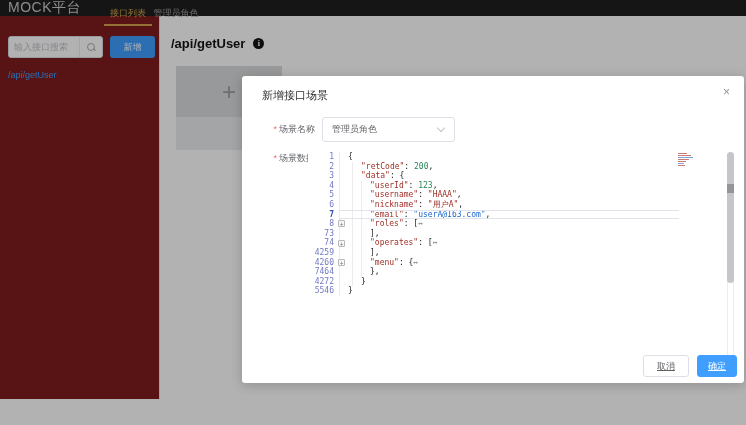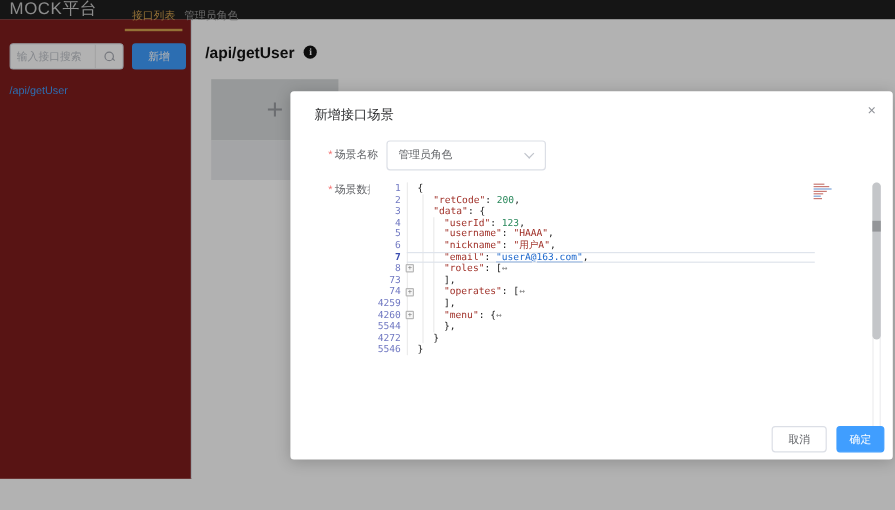--- a/index.html
+++ b/index.html
@@ -76,21 +76,21 @@
   .minimap{position:absolute;left:370px;top:3px;width:20px;height:17px;}
   .mm-row{height:1px;margin-bottom:1px;}
   .mm-red{background:#c97a74;}
   .mm-blue{background:#7ba3d8;}
   .scroll-track{position:absolute;left:419px;top:2px;width:7px;height:211px;border:1px solid #ededef;border-radius:4px;}
   .scroll-thumb{position:absolute;left:419px;top:2px;width:7px;height:131px;background:#c4c6c9;border-radius:4px;cursor:pointer;}
   .scroll-marker{position:absolute;left:419px;top:34px;width:7px;height:9px;background:#939598;cursor:pointer;}
 
   
   .modal-footer{position:absolute;right:7px;bottom:6px;display:flex;gap:8px;}
-  .btn{height:22px;border-radius:3px;font-size:9px;cursor:pointer;font-family:"Liberation Sans",sans-serif;display:flex;align-items:center;justify-content:center;}
+  .btn{height:22px;border-radius:3px;font-size:9px;cursor:pointer;font-family:"Liberation Sans",sans-serif;display:flex;align-items:center;justify-content:center;text-decoration:underline;}
   .btn-cancel{width:46px;background:#fff;border:1px solid #dcdfe6;color:#606266;}
   .btn-confirm{width:40px;background:var(--accent);border:1px solid var(--accent);color:#fff;}
 </style>
 </head>
 <body>
 
 <div class="navbar">
   <div class="brand">MOCK平台</div>
   <div class="nav-tabs">
     <div class="nav-tab active">
@@ -213,21 +213,21 @@
           <span class="ctext" style="padding-left: 22px;"><span class="seg-p">],</span></span>
         </div>
         <div class="crow">
           <span class="lnum">4260</span>
           <span class="fcell">
             <span class="fold-box">+</span>
           </span>
           <span class="ctext" style="padding-left: 22px;"><span class="seg-k">"menu"</span><span class="seg-p">: {</span><span class="seg-f">↔</span></span>
         </div>
         <div class="crow">
-          <span class="lnum">5544</span>
+          <span class="lnum">7464</span>
           <span class="fcell"></span>
           <span class="ctext" style="padding-left: 22px;"><span class="seg-p">},</span></span>
         </div>
         <div class="crow">
           <span class="lnum">4272</span>
           <span class="fcell"></span>
           <span class="ctext" style="padding-left: 13px;"><span class="seg-p">}</span></span>
         </div>
         <div class="crow">
           <span class="lnum">5546</span>

